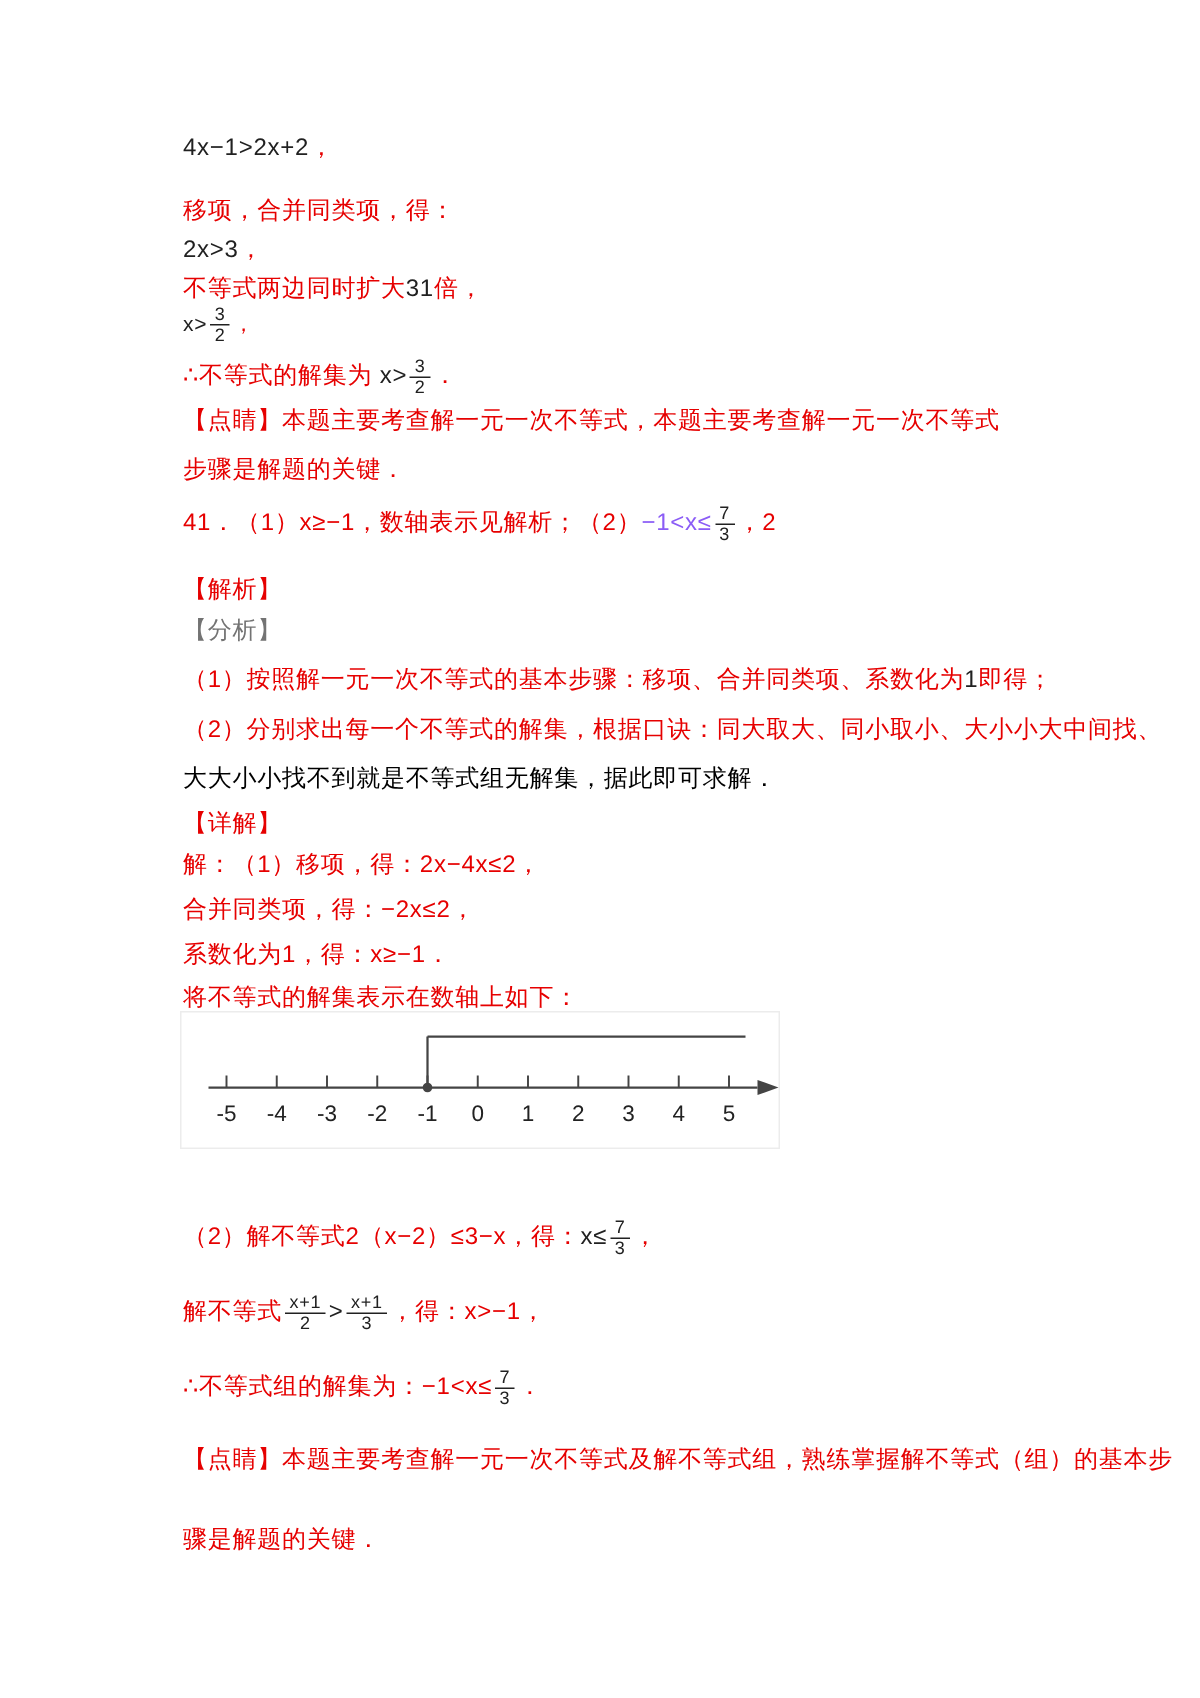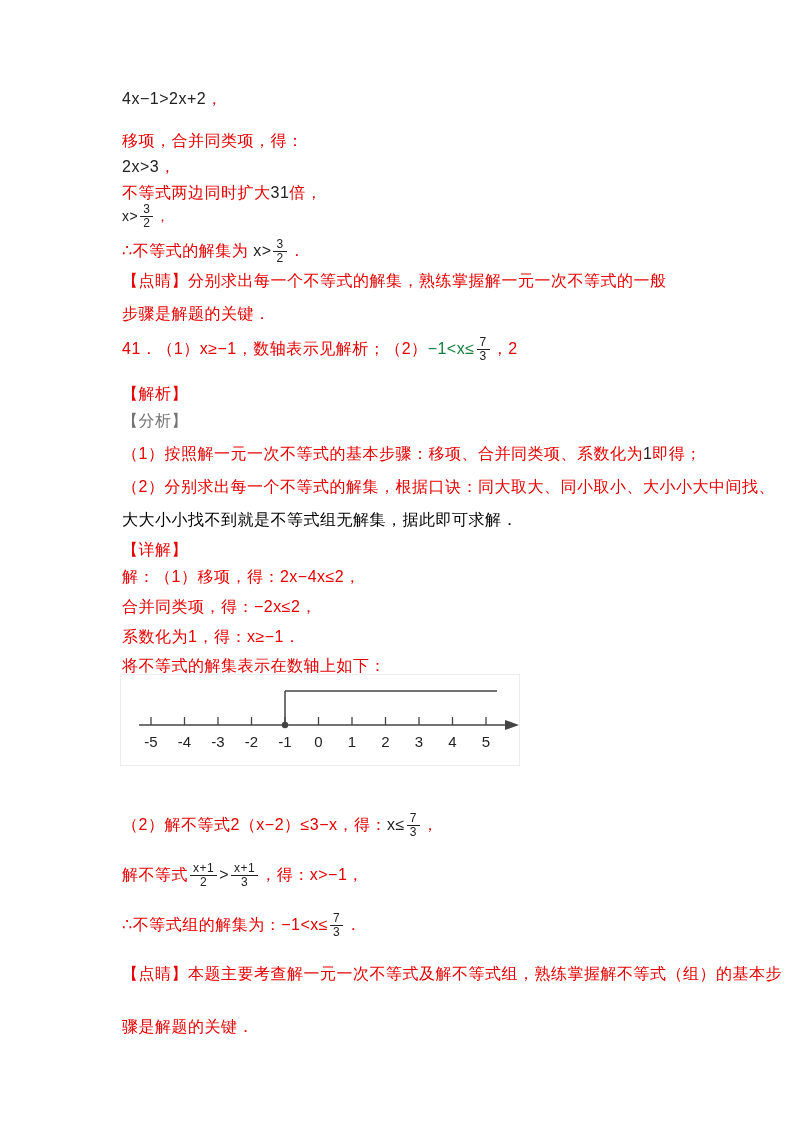--- a/index.html
+++ b/index.html
@@ -71,23 +71,23 @@
         <line x1="164" y1="16" x2="376" y2="16" stroke="#444444" stroke-width="1.5"></line>
         <circle cx="164" cy="50" r="3.2" fill="#444444"></circle>
       </svg>
     </div>
 <div class="line" style="top: 88px; left: 122px;"><span class="seg" style="color: rgb(33, 33, 33);">4x−1&gt;2x+2</span><span class="seg" style="color: rgb(230, 0, 0);">，</span></div>
     <div class="line" style="top: 130px; left: 122px;"><span class="seg" style="color: rgb(230, 0, 0);">移项，合并同类项，得：</span></div>
     <div class="line" style="top: 156px; left: 122px; text-align: right;"><span class="seg" style="color: rgb(33, 33, 33);">2x&gt;3</span><span class="seg" style="color: rgb(230, 0, 0);">，</span></div>
     <div class="line" style="top: 182px; left: 122px;"><span class="seg" style="color: rgb(230, 0, 0);">不等式两边同时扩大</span><span class="seg" style="color: rgb(33, 33, 33);">31</span><span class="seg" style="color: rgb(230, 0, 0);">倍，</span></div>
     <div class="line small" style="top: 203px; left: 122px;"><span class="seg" style="color: rgb(33, 33, 33);">x&gt;</span><span class="frac" style="color: rgb(33, 33, 33);"><span class="num">3</span><span class="den">2</span></span><span class="seg" style="color: rgb(230, 0, 0);">，</span></div>
     <div class="line" style="top: 238px; left: 122px;"><span class="seg" style="color: rgb(230, 0, 0);">∴不等式的解集为</span><span class="seg" style="color: rgb(33, 33, 33);"> x&gt;</span><span class="frac" style="color: rgb(33, 33, 33);"><span class="num">3</span><span class="den">2</span></span><span class="seg" style="color: rgb(230, 0, 0);">．</span></div>
-    <div class="line" style="top: 270px; left: 122px;"><span class="seg" style="color: rgb(230, 0, 0);">【点睛】分别求出每一个不等式的解集，熟练掌握解一元一次不等式的一般</span></div>
+    <div class="line" style="top: 270px; left: 122px;"><span class="seg" style="color: rgb(230, 0, 0);">【点睛】本题主要考查解一元一次不等式，本题主要考查解一元一次不等式</span></div>
     <div class="line" style="top: 303px; left: 122px; text-align: center;"><span class="seg" style="color: rgb(230, 0, 0);">步骤是解题的关键．</span></div>
-    <div class="line" style="top: 336px; left: 122px;"><span class="seg" style="color: rgb(230, 0, 0);">41．（1）x≥−1，数轴表示见解析；（2）</span><span class="seg" style="color: #15803d;">−1&lt;x≤</span><span class="frac" style="color: rgb(33, 33, 33);"><span class="num">7</span><span class="den">3</span></span><span class="seg" style="color: rgb(230, 0, 0);">，2</span></div>
+    <div class="line" style="top: 336px; left: 122px;"><span class="seg" style="color: rgb(230, 0, 0);">41．（1）x≥−1，数轴表示见解析；（2）</span><span class="seg" style="color: #8b5cf6;">−1&lt;x≤</span><span class="frac" style="color: rgb(33, 33, 33);"><span class="num">7</span><span class="den">3</span></span><span class="seg" style="color: rgb(230, 0, 0);">，2</span></div>
     <div class="line" style="top: 383px; left: 122px;"><span class="seg" style="color: rgb(230, 0, 0);">【解析】</span></div>
     <div class="line" style="top: 410px; left: 122px;"><span class="seg" style="color: #737373;">【分析】</span></div>
     <div class="line" style="top: 443px; left: 122px;"><span class="seg" style="color: rgb(230, 0, 0);">（1）按照解一元一次不等式的基本步骤：移项、合并同类项、系数化为</span><span class="seg" style="color: rgb(33, 33, 33);">1</span><span class="seg" style="color: rgb(230, 0, 0);">即得；</span></div>
     <div class="line" style="top: 476px; left: 122px;"><span class="seg" style="color: rgb(230, 0, 0);">（2）分别求出每一个不等式的解集，根据口诀：同大取大、同小取小、大小小大中间找、</span></div>
     <div class="line" style="top: 509px; left: 122px;"><span class="seg" style="color: #000000; margin-top: 18px;">大大小小找不到就是不等式组无解集，据此即可求解．</span></div>
     <div class="line" style="top: 539px; left: 122px;"><span class="seg" style="color: rgb(230, 0, 0);">【详解】</span></div>
     <div class="line" style="top: 566px; left: 122px;"><span class="seg" style="color: rgb(230, 0, 0);">解：（1）移项，得：2x−4x≤2，</span></div>
     <div class="line" style="top: 596px; left: 122px;"><span class="seg" style="color: rgb(230, 0, 0);">合并同类项，得：−2x≤2，</span></div>
     <div class="line" style="top: 626px; left: 122px;"><span class="seg" style="color: rgb(230, 0, 0);">系数化为1，得：x≥−1．</span></div>
     <div class="line" style="top: 655px; left: 122px;"><span class="seg" style="color: rgb(230, 0, 0);">将不等式的解集表示在数轴上如下：</span></div>

